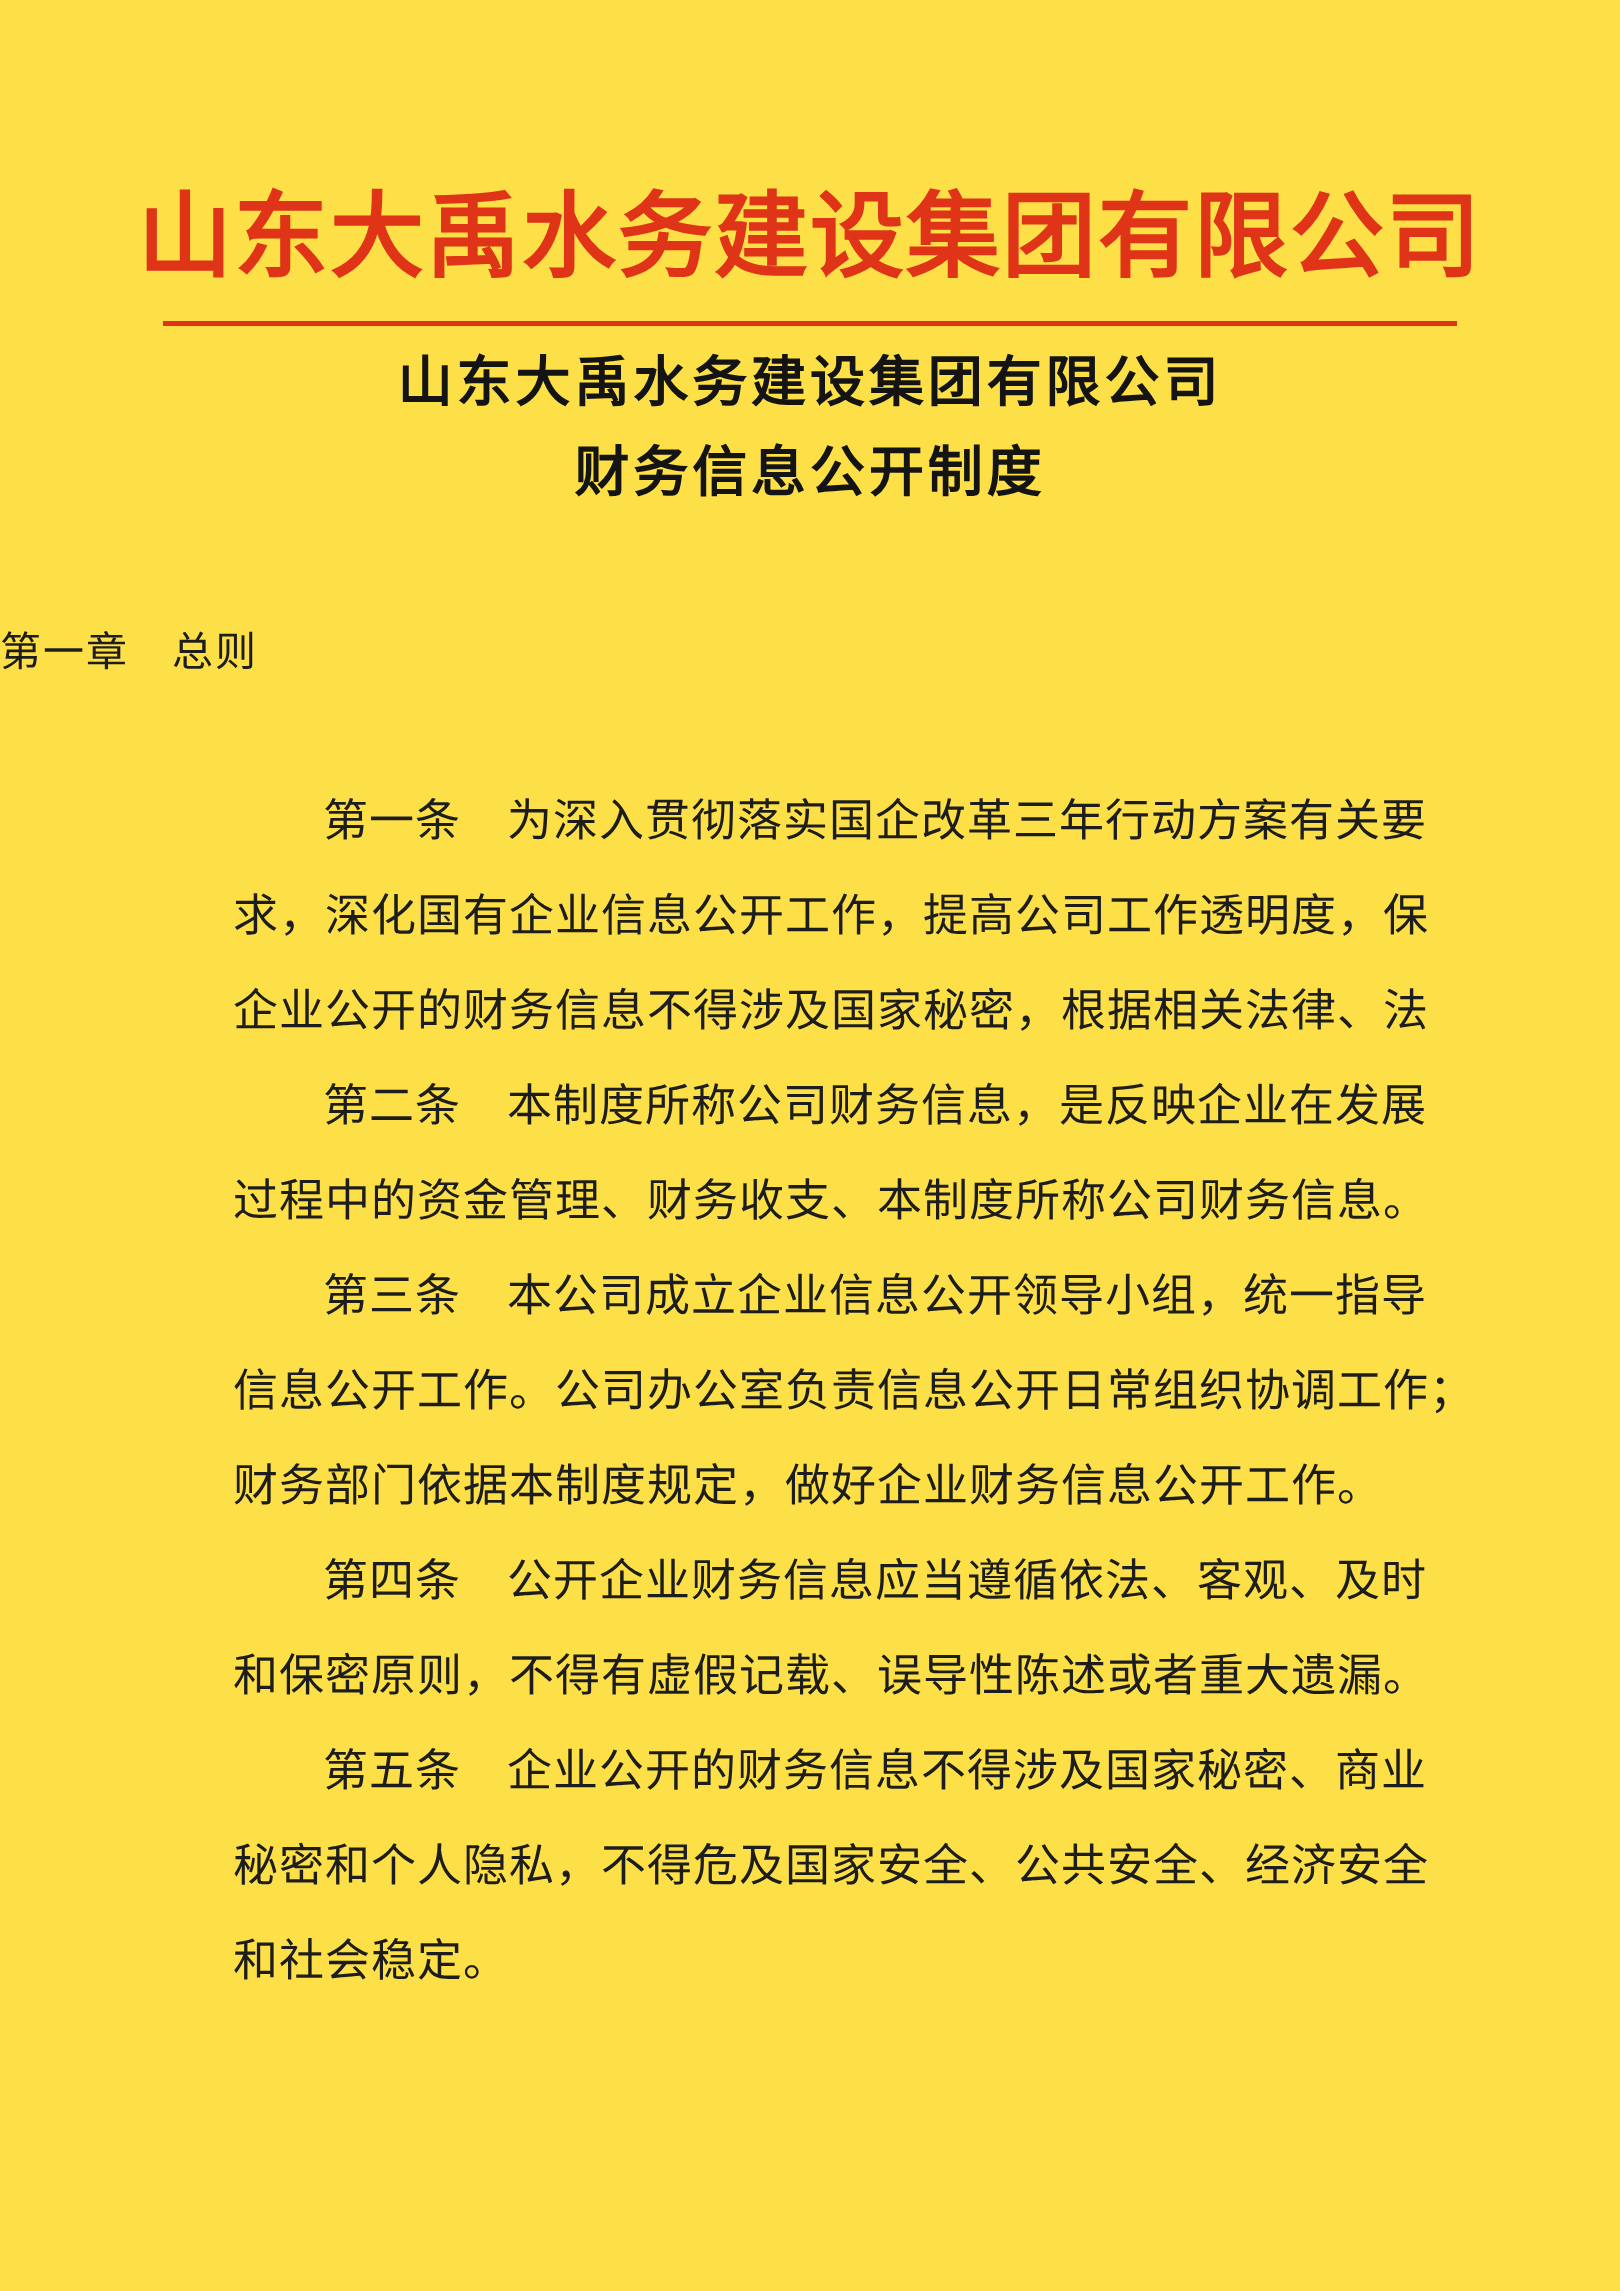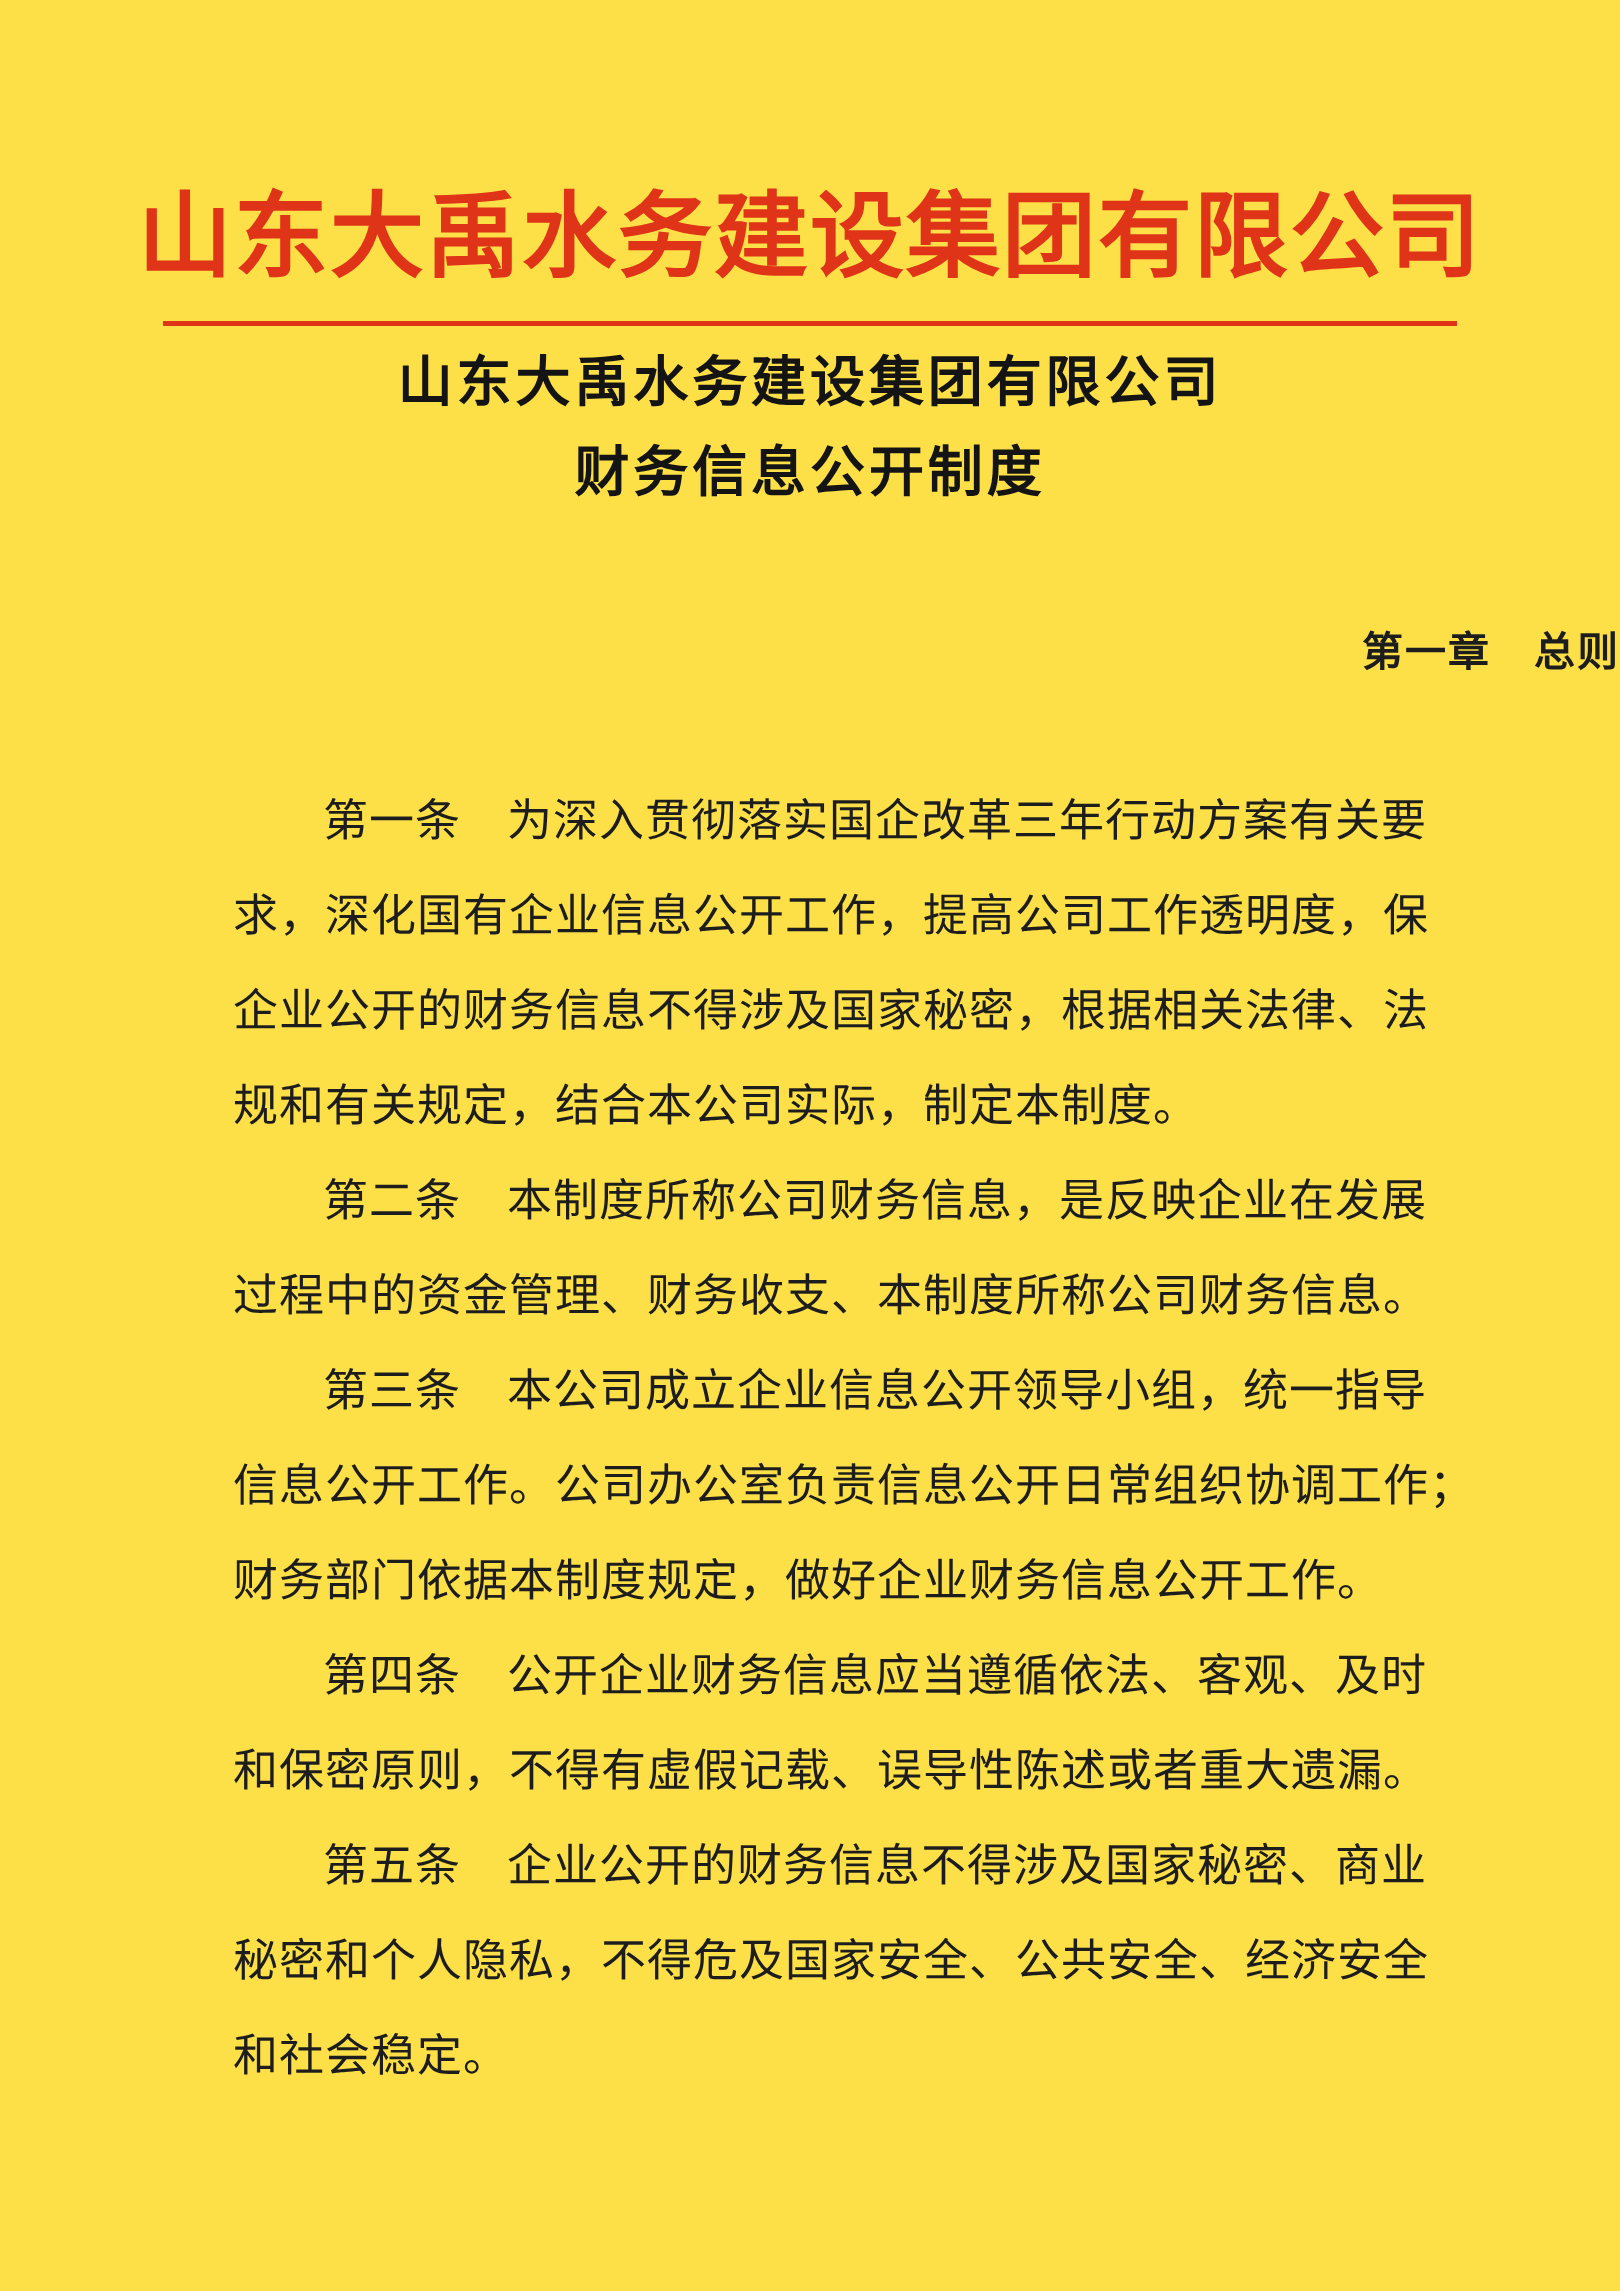--- a/index.html
+++ b/index.html
@@ -55,24 +55,24 @@
   }
   .doc-title-line.l1{top:353px;}
   .doc-title-line.l2{top:443px;}
   
   .chapter-heading{
     position:absolute;
     top:629px;
     left:0;
     width:100%;
     margin:0;
-    text-align:right;
+    text-align:left;
     font-size:41px;
     line-height:47px;
-    font-weight:bold;
+    font-weight:normal;
     letter-spacing:2px;
     color:var(--ink);
     white-space:nowrap;
   }
   
   .doc-body{
     position:absolute;
     top:774px;
     left:233px;
     width:1127px;
@@ -106,21 +106,20 @@
   <div class="doc-title-line l2">财务信息公开制度</div>
 
   <h2 class="chapter-heading">第一章　总则</h2>
 
   <div class="doc-body">
 
     <section class="article">
       <p class="body-line para-first">第一条　为深入贯彻落实国企改革三年行动方案有关要</p>
       <p class="body-line">求，深化国有企业信息公开工作，提高公司工作透明度，保</p>
       <p class="body-line">企业公开的财务信息不得涉及国家秘密，根据相关法律、法</p>
-      <p class="body-line para-last">规和有关规定，结合本公司实际，制定本制度。</p>
     </section>
 
     <section class="article">
       <p class="body-line para-first">第二条　本制度所称公司财务信息，是反映企业在发展</p>
       <p class="body-line para-last">过程中的资金管理、财务收支、本制度所称公司财务信息。</p>
     </section>
 
     <section class="article">
       <p class="body-line para-first">第三条　本公司成立企业信息公开领导小组，统一指导</p>
       <p class="body-line">信息公开工作。公司办公室负责信息公开日常组织协调工作；</p>

